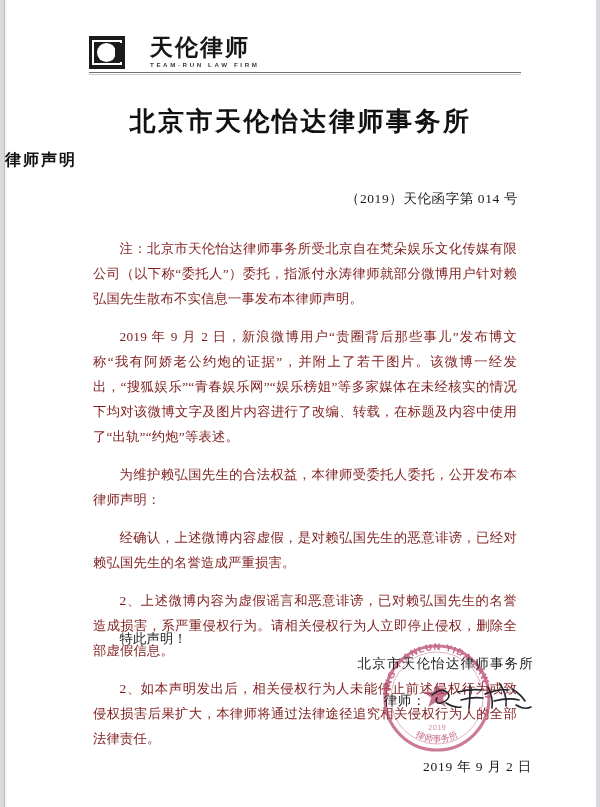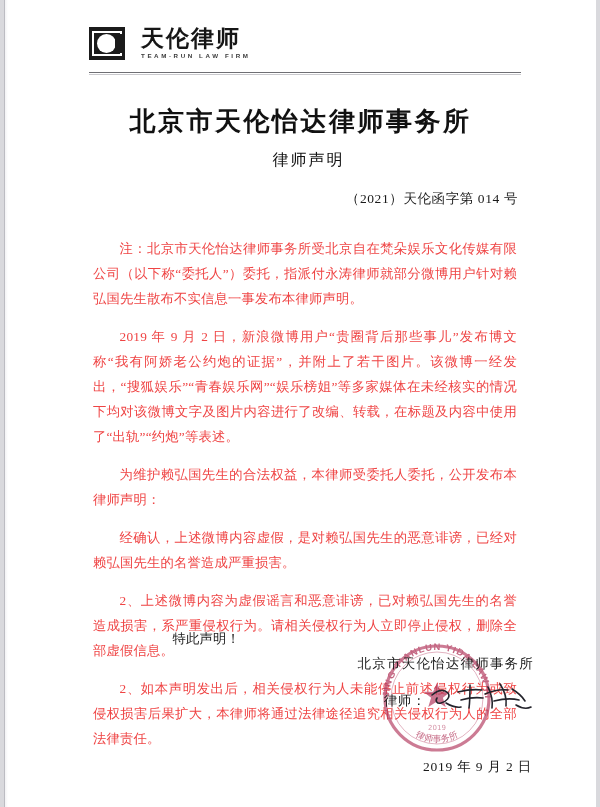--- a/index.html
+++ b/index.html
@@ -35,22 +35,22 @@
 
   
   .letterhead {
     position: absolute;
     left: 84px;
     top: 27px;
     width: 432px;
   }
   .brand-row {
     display: flex;
-    align-items: flex-start;
-    gap: 16px;
+    align-items: flex-end;
+    gap: 25px;
     height: 42px;
   }
   .logo-mark {
     position: relative;
     width: 36px;
     height: 33px;
     background: #1b1b1b;
     flex: 0 0 auto;
   }
   .logo-mark .inner-frame {
@@ -117,66 +117,65 @@
     top: 104px;
     text-align: center;
     font-family: "DejaVu Sans", "Liberation Sans", sans-serif;
     font-size: 26px;
     font-weight: bold;
     letter-spacing: 2.5px;
     color: #111111;
   }
   .doc-subtitle {
     position: absolute;
-    left: 16px; right: 0;
+    left: 0; right: 0;
     top: 150px;
-    text-align: center;
+    text-align: left;
     font-family: "DejaVu Sans", "Liberation Sans", sans-serif;
     font-size: 16px;
-    font-weight: normal;
+    font-weight: bold;
     letter-spacing: 2px;
     color: #111111;
   }
   .doc-number {
     position: absolute;
     right: 78px;
     top: 190px;
     font-size: 13.5px;
     letter-spacing: 0.6px;
     color: #1a1a1a;
   }
 
   
   .body-text {
     position: absolute;
     left: 88px;
     top: 236px;
     width: 424px;
     font-size: 13.3px;
     line-height: 25px;
-    color: #ef4444;
+    color: #7f1d1d;
     text-align: justify;
     letter-spacing: 0.2px;
   }
   .body-text p {
     margin: 0 0 13px 0;
     text-indent: 2em;
   }
   .body-text p:last-child { margin-bottom: 0; }
 
   .closing {
     position: absolute;
     left: 88px;
     top: 630px;
     font-size: 13.3px;
     color: #1c1c1c;
     text-indent: 2em;
     width: 200px;
     letter-spacing: 0.2px;
-    text-align: center;
   }
 
   
   .signature-block {
     position: absolute;
     right: 62px;
     top: 655px;
     width: 250px;
     text-align: right;
     font-size: 13.5px;
@@ -250,21 +249,21 @@
         <div class="brand-cn">天伦律师</div>
         <div class="brand-en">TEAM-RUN LAW FIRM</div>
       </div>
     </div>
     <div class="head-rule"></div>
     <div class="head-rule-2"></div>
   </div>
 
   <div class="doc-title">北京市天伦怡达律师事务所</div>
   <div class="doc-subtitle">律师声明</div>
-  <div class="doc-number">（2021）天伦函字第 014 号</div>
+  <div class="doc-number">（2019）天伦函字第 014 号</div>
 
   <div class="body-text">
     <p>注：北京市天伦怡达律师事务所受北京自在梵朵娱乐文化传媒有限公司（以下称“委托人”）委托，指派付永涛律师就部分微博用户针对赖弘国先生散布不实信息一事发布本律师声明。</p>
     <p>2019 年 9 月 2 日，新浪微博用户“贵圈背后那些事儿”发布博文称“我有阿娇老公约炮的证据”，并附上了若干图片。该微博一经发出，“搜狐娱乐”“青春娱乐网”“娱乐榜姐”等多家媒体在未经核实的情况下均对该微博文字及图片内容进行了改编、转载，在标题及内容中使用了“出轨”“约炮”等表述。</p>
     <p>为维护赖弘国先生的合法权益，本律师受委托人委托，公开发布本律师声明：</p>
     <p>经确认，上述微博内容虚假，是对赖弘国先生的恶意诽谤，已经对赖弘国先生的名誉造成严重损害。</p>
     <p>2、上述微博内容为虚假谣言和恶意诽谤，已对赖弘国先生的名誉造成损害，系严重侵权行为。请相关侵权行为人立即停止侵权，删除全部虚假信息。</p>
     <p>2、如本声明发出后，相关侵权行为人未能停止前述侵权行为或致侵权损害后果扩大，本律师将通过法律途径追究相关侵权行为人的全部法律责任。</p>
   </div>
 

